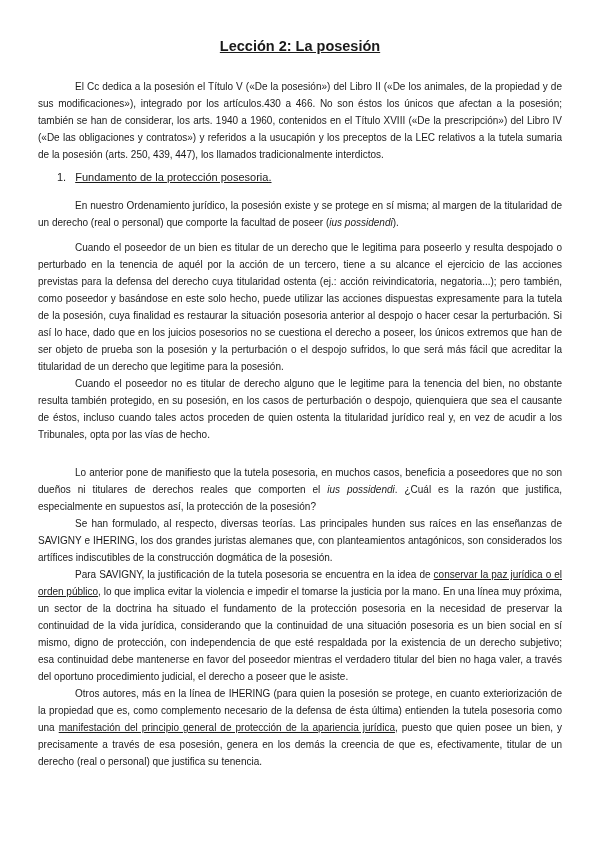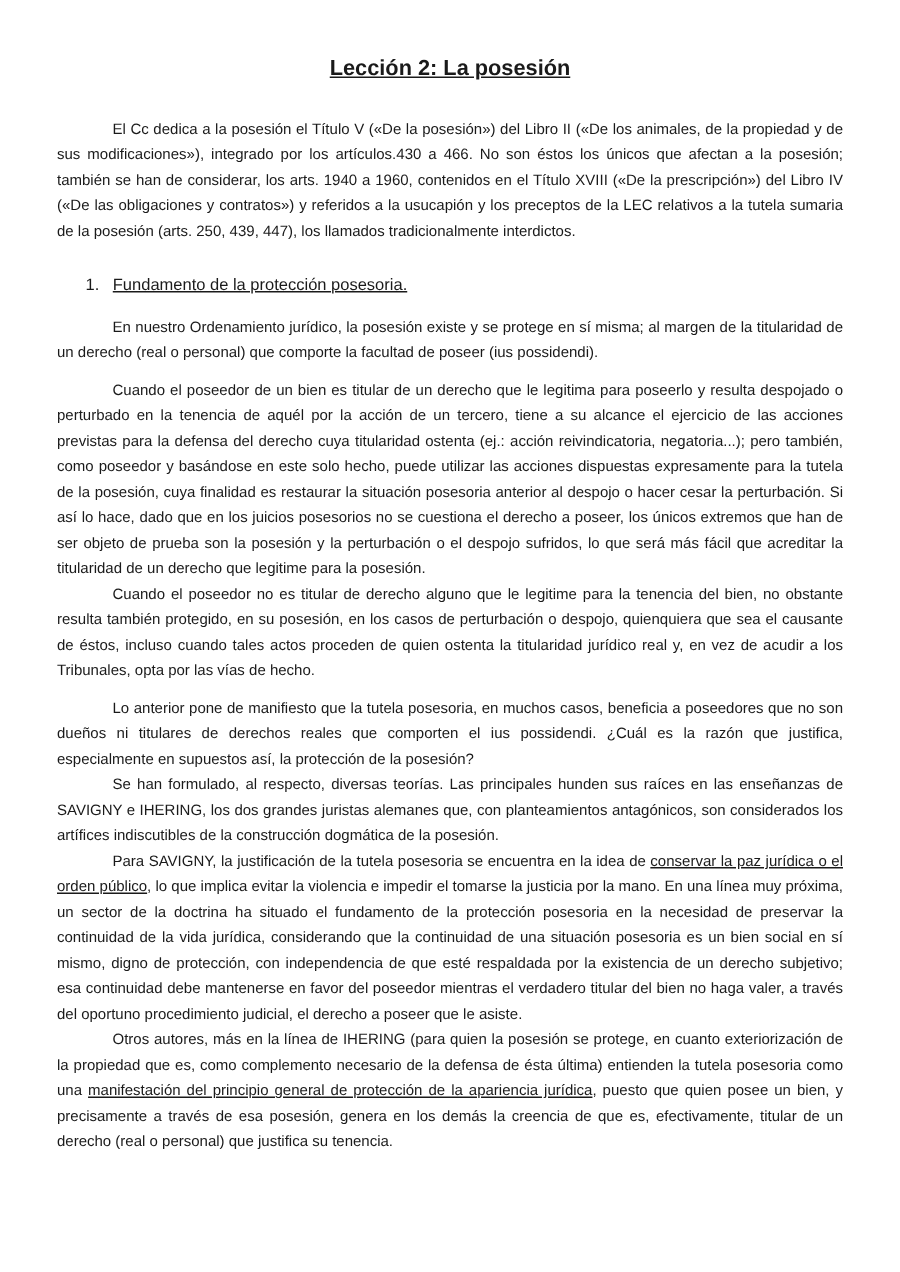--- a/index.html
+++ b/index.html
@@ -26,30 +26,30 @@
   .para {
     font-size: 10px;
     line-height: 17px;
     text-align: justify;
     text-indent: 37px;
     margin: 0;
   }
   .section-heading {
     font-size: 11px;
     line-height: 17px;
-    margin: 19px 0 11px 0;
+    margin: 6px 0 11px 0;
     padding-left: 19px;
   }
   .section-number { margin-right: 9px; }
   .section-title { text-decoration: underline; }
-  .gap-sm { margin-top: 8px; }
+  .gap-sm { margin-top: 21px; }
   .gap-md { margin-top: 8px; }
   .run-normal { }
   .run-bold { font-weight: normal; }
-  .run-italic { }
+  .run-italic { font-style: italic; }
   .run-underline { text-decoration: underline; }
 </style>
 </head>
 <body>
 
 <div class="page">
 
   <h1 class="doc-title">Lección 2: La posesión</h1>
 
   <p class="para"><span class="run-normal">El Cc dedica a la posesión el Título V («De la posesión») del Libro II («De los animales, de la propiedad y de sus modificaciones»), integrado por los artículos.430 a 466. No son éstos los únicos que afectan a la posesión; también se han de considerar, los arts. 1940 a 1960, contenidos en el Título XVIII («De la prescripción») del Libro IV («De las obligaciones y contratos») y referidos a la usucapión y los preceptos de la LEC relativos a la tutela sumaria de la posesión (arts. 250, 439, 447), los llamados tradicionalmente interdictos.</span></p>

